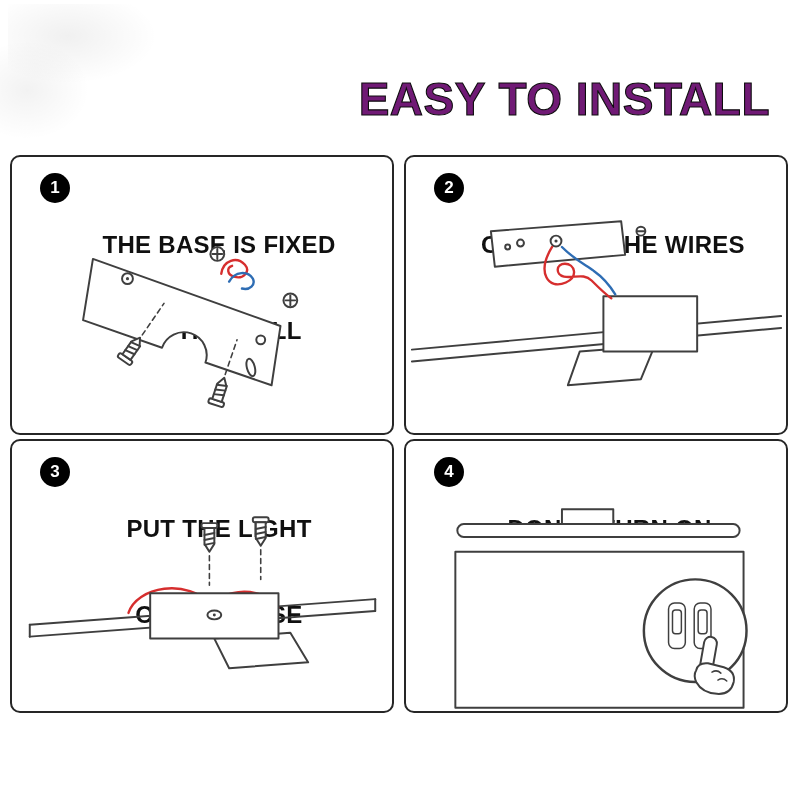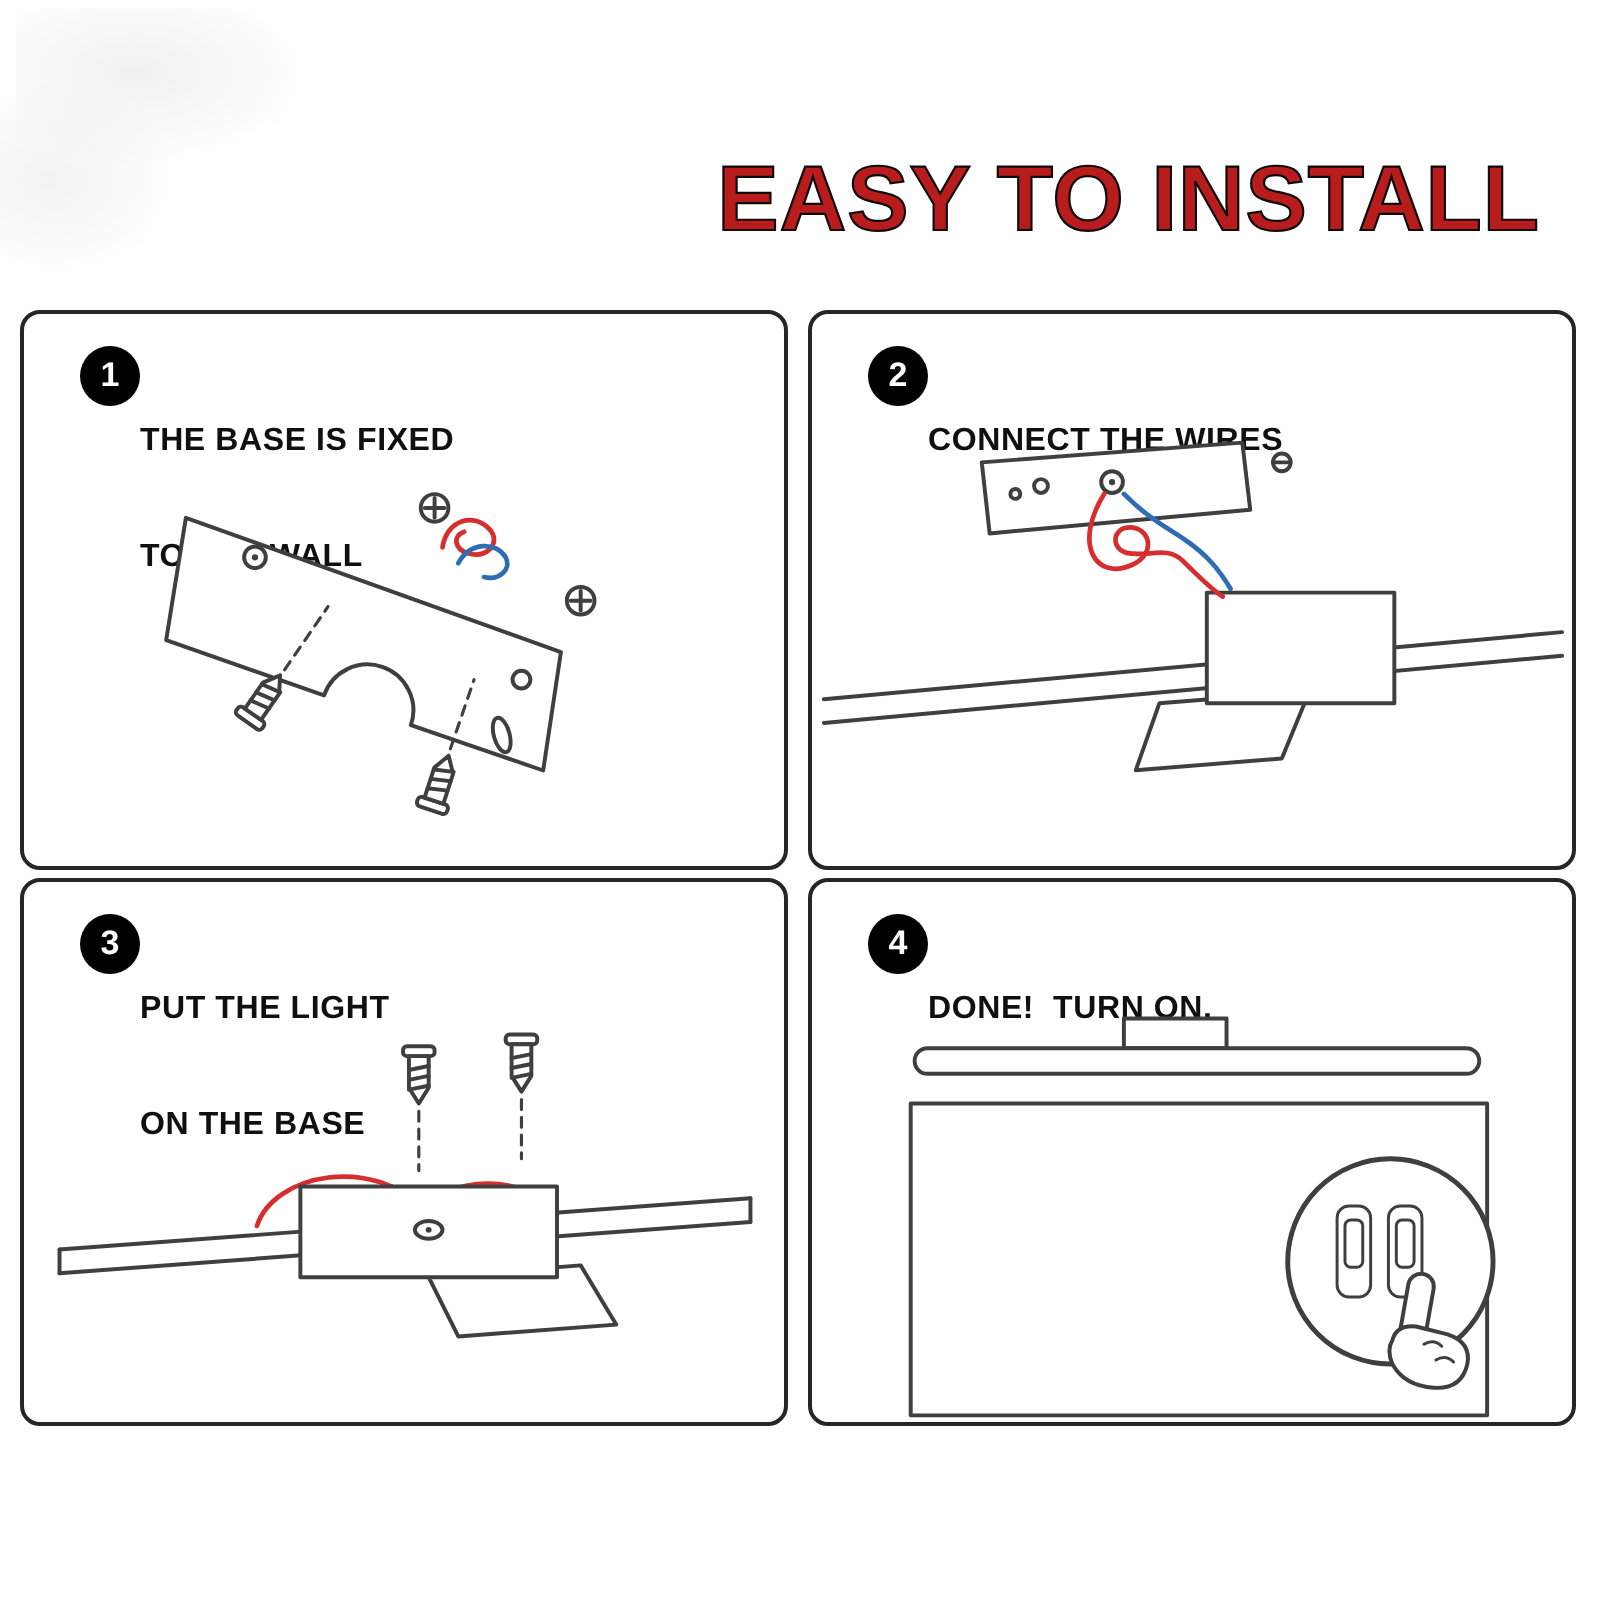--- a/index.html
+++ b/index.html
@@ -8,42 +8,42 @@
     font-family:"Liberation Sans", sans-serif; overflow:hidden;
   }
   .smudge { position:absolute; pointer-events:none; }
   .smudge.a { left:8px; top:4px; width:150px; height:80px;
     background: radial-gradient(ellipse at 40% 40%, rgba(0,0,0,0.06), rgba(0,0,0,0) 70%); }
   .smudge.b { left:0px; top:40px; width:90px; height:100px;
     background: radial-gradient(ellipse at 30% 50%, rgba(0,0,0,0.05), rgba(0,0,0,0) 70%); }
 
   .main-title {
     position:absolute; top:76px; left:0; right:30px; text-align:right;
-    font-size:46px; font-weight:800; letter-spacing:0.5px; color:#b91c1c;
+    font-size:46px; font-weight:800; letter-spacing:0.5px; color:#701a75;
     line-height:1; -webkit-text-stroke:1.1px #0c0c0c;
   }
 
   .panel {
     position:absolute; background:#fff; border:2px solid #262626; border-radius:10px;
     box-sizing:border-box;
   }
   .panel.p1 { left:10px;  top:155px; width:384px; height:280px; }
   .panel.p2 { left:404px; top:155px; width:384px; height:280px; }
   .panel.p3 { left:10px;  top:439px; width:384px; height:274px; }
   .panel.p4 { left:404px; top:439px; width:384px; height:274px; }
 
   .panel-header { display:flex; align-items:flex-start; padding:16px 16px 0 28px; }
   .badge {
     width:30px; height:30px; border-radius:50%; flex:0 0 30px;
     background:var(--badge,#000); color:var(--badge_text,#fff);
     font-weight:700; font-size:17px; display:flex; align-items:center; justify-content:center;
   }
   .titles {
-    flex:1; text-align:left; padding-right:8px;
-    font-weight:800; font-size:16px; line-height:1.2; letter-spacing:0.3px;
+    flex:1; text-align:center; padding-right:8px;
+    font-weight:800; font-size:24px; line-height:1.2; letter-spacing:0.3px;
     color:#101010; white-space:pre-wrap;
   }
 
   svg.illustration { position:absolute; left:0; bottom:0; width:100%; display:block; }
   svg.illustration * { vector-effect:none; }
   .ink  { stroke:var(--ink,#3f3f3f); fill:none; stroke-width:2; stroke-linecap:round; stroke-linejoin:round; }
   .wfill { fill:#ffffff; }
   .dot  { fill:var(--ink,#3f3f3f); stroke:none; }
   .dash { stroke-dasharray:5 4; stroke-width:1.6; }
   .thin { stroke-width:1.5; }

